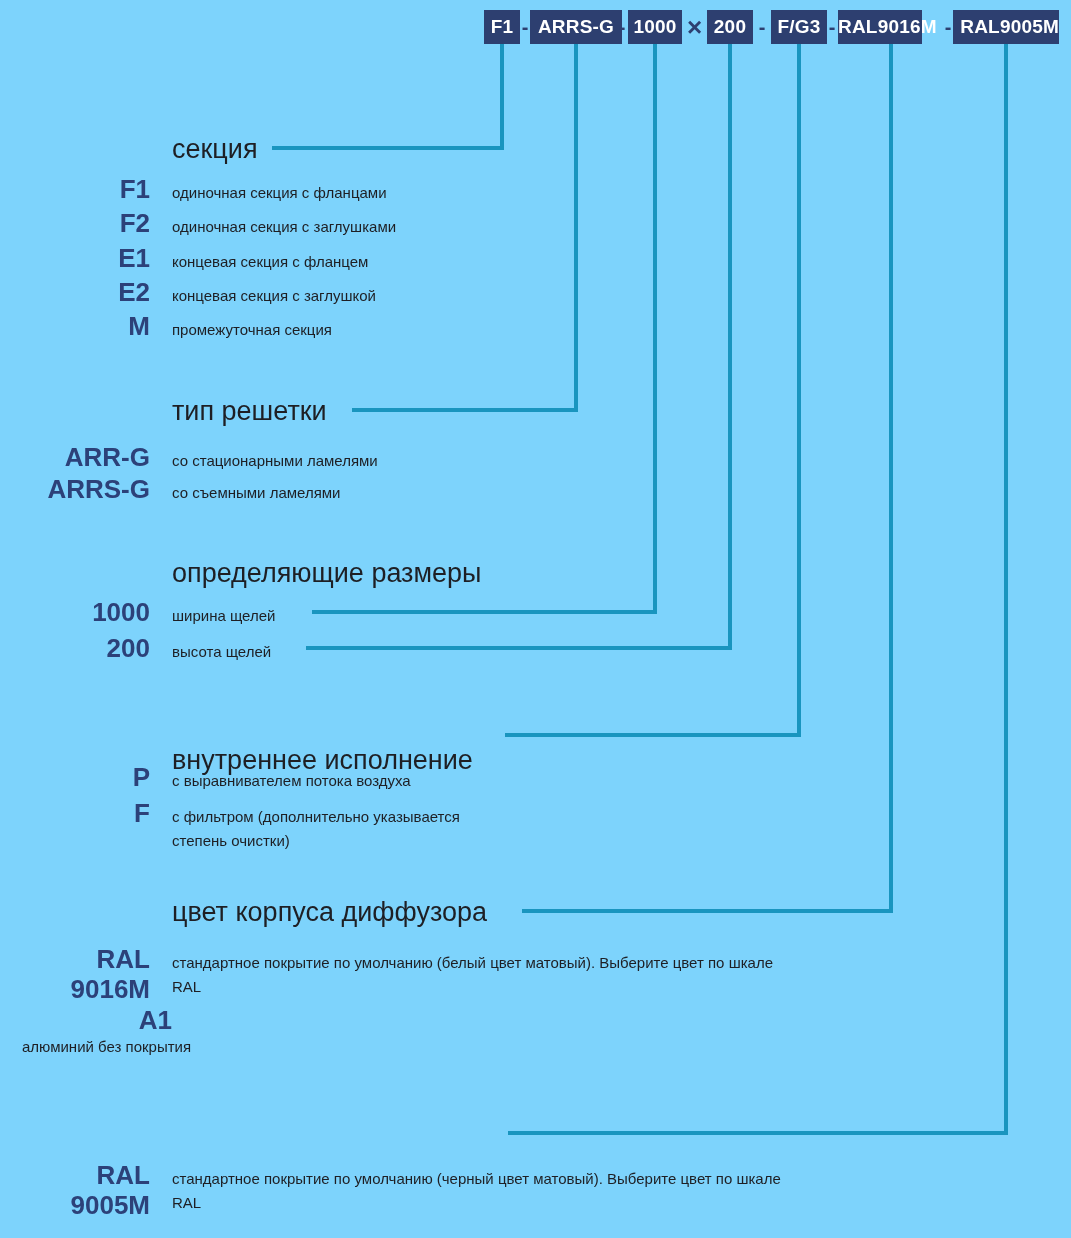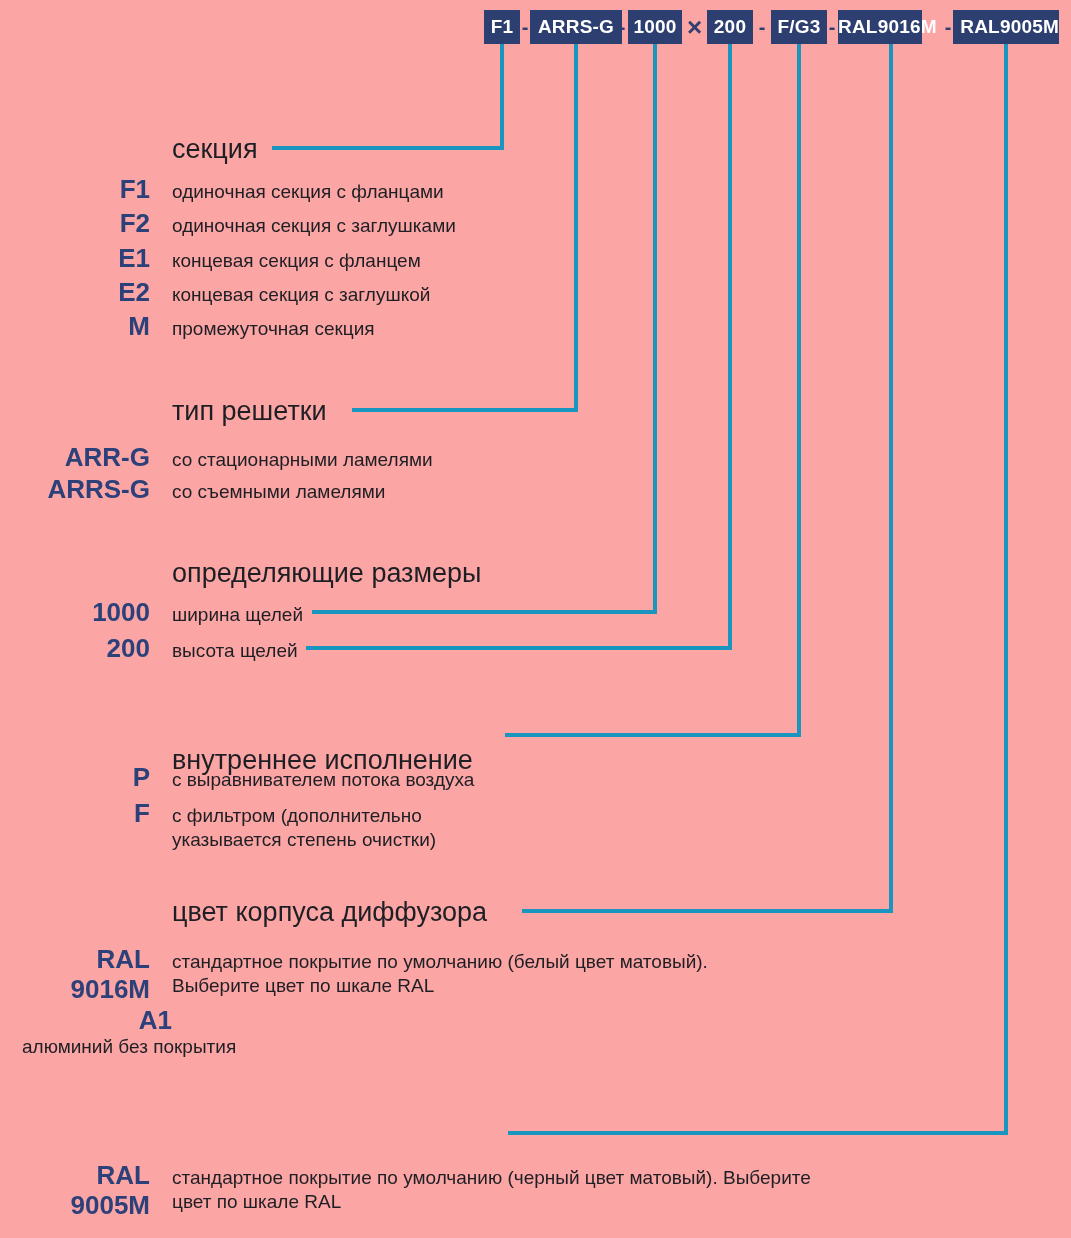--- a/index.html
+++ b/index.html
@@ -8,21 +8,21 @@
     --color-code:#2c4179;
     --color-text:#1e1f24;
   }
   *{margin:0;padding:0;box-sizing:border-box;}
   html,body{background:#ffffff;}
   body{font-family:"Liberation Sans", sans-serif;}
   .canvas{
     position:relative;
     width:1071px;
     height:1238px;
-    background:#fca5a5;
+    background:#7dd3fc;
     overflow:hidden;
   }
   
   .code-box{
     position:absolute;
     top:10px;
     height:34px;
     background:var(--color-box);
     color:#ffffff;
     font-weight:700;
@@ -75,21 +75,21 @@
     width:150px;
     text-align:right;
     font-weight:700;
     font-size:26px;
     line-height:30px;
     color:var(--color-code);
     white-space:pre-line;
   }
   .desc{
     margin-left:22px;
-    font-size:19px;
+    font-size:15px;
     line-height:24px;
     color:var(--color-text);
     max-width:640px;
   }
   .desc.narrow{max-width:300px;}
 </style>
 </head>
 <body>
 
 <div class="canvas">

